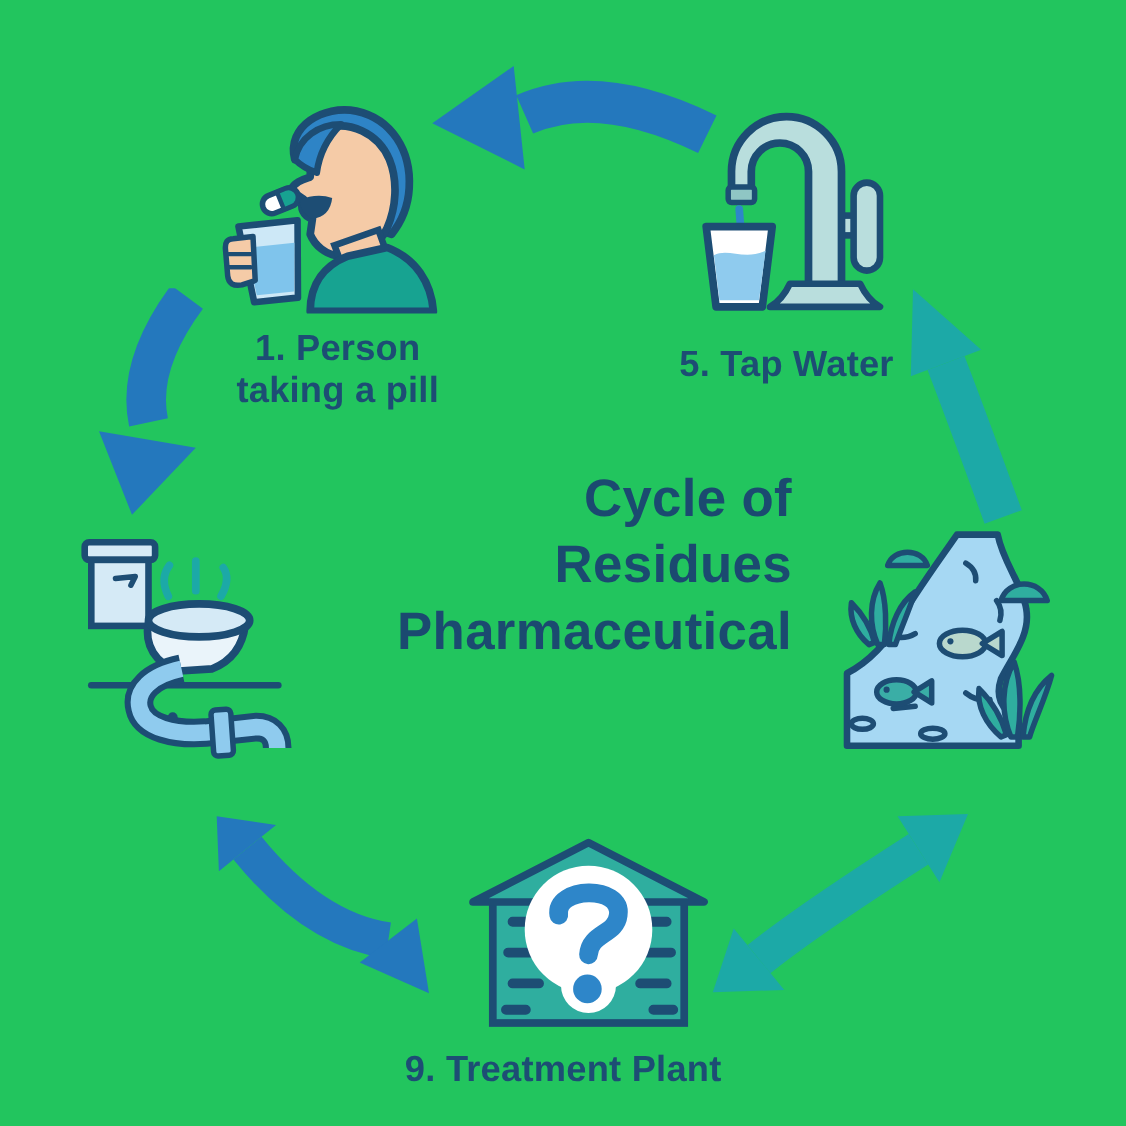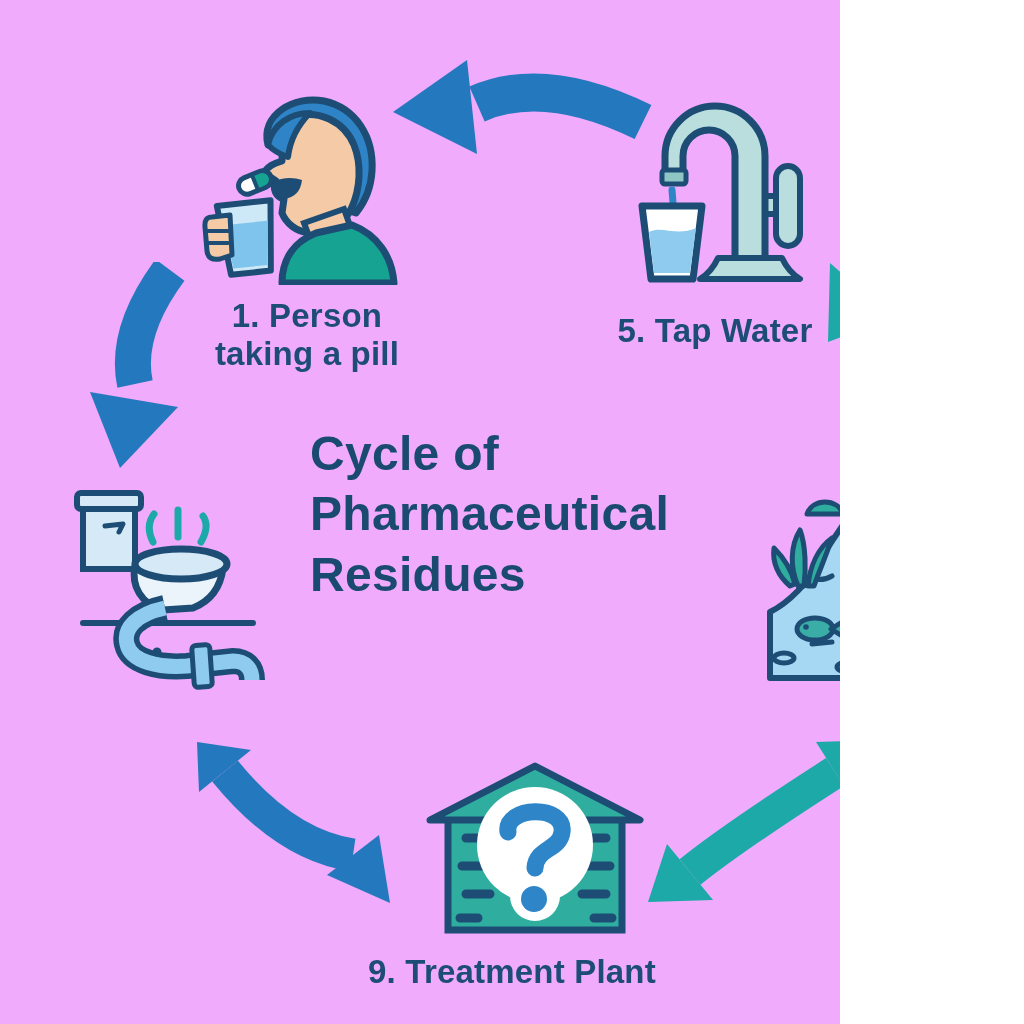--- a/index.html
+++ b/index.html
@@ -1,26 +1,26 @@
 <!DOCTYPE html>
 <html><head>
 <meta charset="utf-8">
 <style>
   html,body{margin:0;padding:0;background:#ffffff;}
   #canvas{
-    position:relative;width:840px;height:1024px;background:#f0abfc;overflow:hidden;
+    position:relative;width:1024px;height:1024px;background:#22c55e;overflow:hidden;
     font-family:"Liberation Sans",sans-serif;
   }
   .abs{position:absolute;}
   .node-label{
     position:absolute;text-align:center;font-weight:700;font-size:33px;
     color:#1d4d74;line-height:1.15;letter-spacing:0.2px;
   }
   .diagram-title{
-    position:absolute;left:310px;top:424px;width:410px;text-align:left;
+    position:absolute;left:310px;top:424px;width:410px;text-align:right;
     font-weight:700;font-size:48px;color:#1b4a70;line-height:1.26;letter-spacing:0.3px;
   }
   svg{display:block;}
 </style>
 </head>
 <body>
 
 <div id="canvas">
 
   <svg class="abs" style="left:385px;top:52px;" width="270" height="110" viewBox="0 0 270 110">
@@ -190,17 +190,17 @@
   </div>
 
   <div class="node-label" style="left:590px;top:298px;width:250px;margin-top:14px;">5. Tap Water</div>
 
 
 
   <div class="node-label" style="left:362px;top:953px;width:300px;">9. Treatment Plant</div>
 
   <div class="diagram-title">
     <div>Cycle of</div>
+    <div>Residues</div>
     <div>Pharmaceutical</div>
-    <div>Residues</div>
   </div>
 
 </div>
 
 </body></html>

